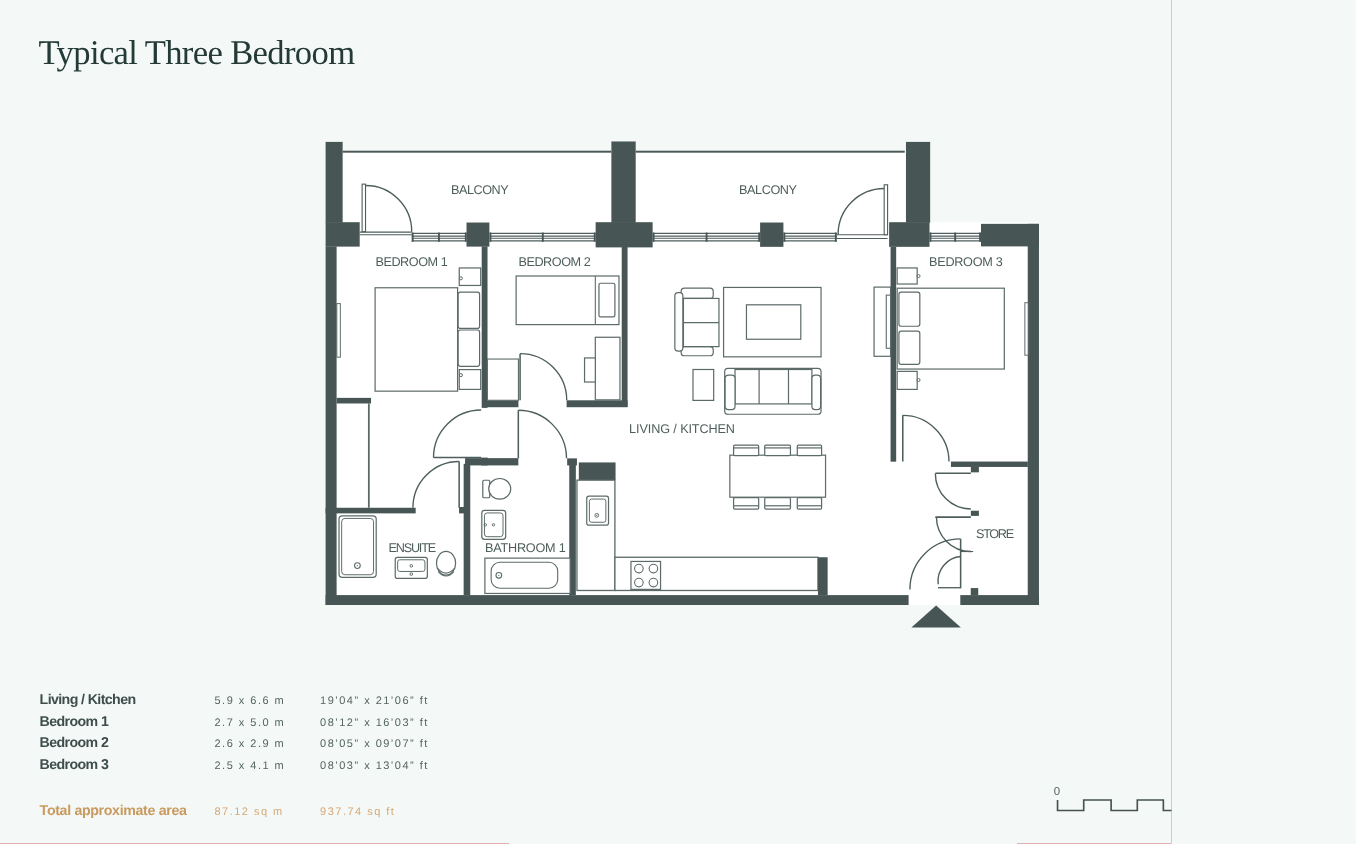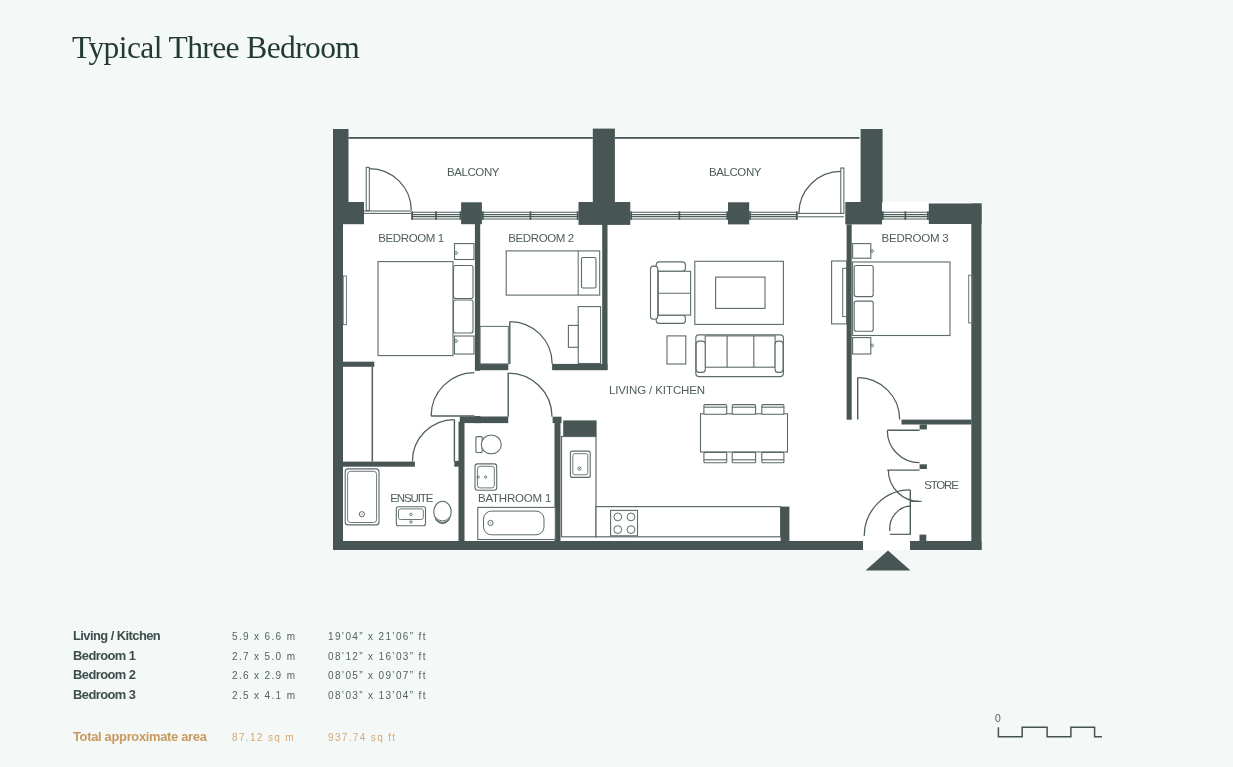--- a/index.html
+++ b/index.html
@@ -1,16 +1,16 @@
 <!DOCTYPE html>
 <html><head>
 <meta charset="utf-8">
 <style>
 html,body{margin:0;padding:0;background:#f4f8f7;}
-#page{position:relative;width:1065px;height:767px;background:#b91c1c;overflow:hidden;margin-left:37px;}
+#page{position:relative;width:1065px;height:767px;background:#b91c1c;overflow:hidden;}
 svg{display:block;position:absolute;top:0;left:0;}
 .lbl{font-family:"Liberation Sans",sans-serif;font-size:11.5px;letter-spacing:-0.4px;fill:#4e5e5b;}
 .tbl-b{font-family:"Liberation Sans",sans-serif;font-size:12.9px;font-weight:bold;letter-spacing:-0.55px;fill:#3d4d4b;}
 .tbl-v{font-family:"Liberation Sans",sans-serif;font-size:10px;letter-spacing:1.35px;fill:#54645f;}
 .tot-b{font-family:"Liberation Sans",sans-serif;font-size:12.9px;font-weight:bold;letter-spacing:-0.3px;fill:#c99a5e;}
 .tot-v{font-family:"Liberation Sans",sans-serif;font-size:10px;letter-spacing:1.35px;fill:#d6a873;}
 .sc{font-family:"Liberation Sans",sans-serif;font-size:10.4px;letter-spacing:-0.7px;fill:#54645f;}
 .ttl{font-family:"Liberation Serif",serif;font-size:31.5px;letter-spacing:-0.6px;fill:#243a36;}
 </style>
 </head>

